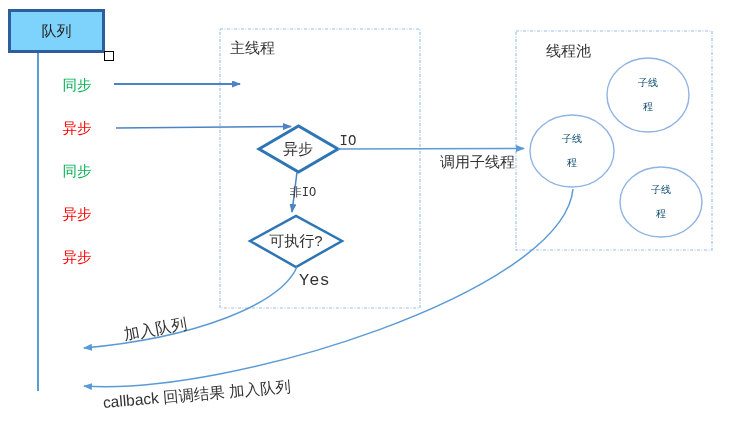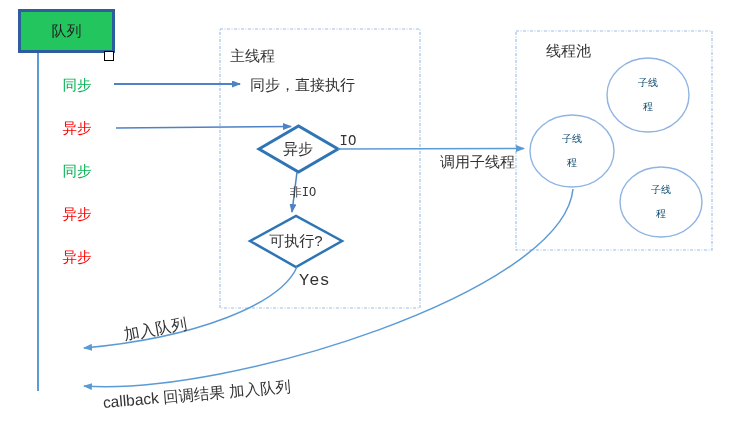--- a/index.html
+++ b/index.html
@@ -1,21 +1,21 @@
 <!DOCTYPE html>
 <html><head>
 <meta charset="utf-8">
 <style>
   html,body{margin:0;padding:0;}
   body{width:734px;height:423px;background:#fff;font-family:"Liberation Sans","DejaVu Sans",sans-serif;}
   #stage{position:relative;width:734px;height:423px;overflow:hidden;}
   svg{position:absolute;left:0;top:0;}
   .lbl{position:absolute;color:#333;font-size:15px;white-space:nowrap;}
   .ctr{transform:translate(-50%,-50%);text-align:center;}
-  .queue-box{position:absolute;left:18px;top:9px;width:91px;height:38px;border:3px solid #2e5d9d;background:#22c55e;display:flex;align-items:center;justify-content:center;font-size:15px;color:#222;}
+  .queue-box{position:absolute;left:8px;top:9px;width:91px;height:38px;border:3px solid #2e5d9d;background:#7dd3fc;display:flex;align-items:center;justify-content:center;font-size:15px;color:#222;}
   .handle{position:absolute;left:104px;top:51px;width:8px;height:8px;border:1.5px solid #000;background:#fff;}
   .qlbl{position:absolute;font-size:14.5px;transform:translate(-50%,-50%);}
   .mono{font-family:Liberation Mono, monospace;font-size:14px;}
   .boxtitle{font-size:15px;color:#333;}
   .circle-text{position:absolute;transform:translate(-50%,-50%);text-align:center;font-size:10px;color:#0c4a6e;line-height:24px;}
   .rot1{transform:rotate(-10deg);transform-origin:left center;font-size:16px;}
   .rot2{transform:rotate(-5deg);transform-origin:left center;font-size:15.5px;}
 </style>
 </head>
 <body>
@@ -59,22 +59,21 @@
       <span>队列</span>
     </div>
   <div class="handle"></div>
 
   <div class="qlbl" style="left: 77px; top: 85px; color: rgb(0, 176, 80);">同步</div>
   <div class="qlbl" style="left: 77px; top: 128px; color: rgb(255, 0, 0);">异步</div>
   <div class="qlbl" style="left: 77px; top: 171px; color: rgb(0, 176, 80);">同步</div>
   <div class="qlbl" style="left: 77px; top: 214px; color: rgb(255, 0, 0);">异步</div>
   <div class="qlbl" style="left: 77px; top: 257px; color: rgb(255, 0, 0);">异步</div>
 
-  <div class="lbl boxtitle" style="left:230px;top:39px;margin-top:8px;">主线程</div>
-  <div class="lbl" style="left:250px;top:76px;">同步，直接执行</div>
+  <div class="lbl boxtitle" style="left:230px;top:39px;">主线程</div>
   <div class="lbl ctr" style="left:298px;top:149px;">异步</div>
   <div class="lbl mono ctr" style="left:348px;top:141px;">IO</div>
   <div class="lbl mono ctr" style="left:303px;top:192px;font-size:12px;">非IO</div>
   <div class="lbl ctr" style="left:296px;top:241px;">可执行?</div>
   <div class="lbl mono" style="left:299px;top:271px;font-size:17px;">Yes</div>
 
   <div class="lbl boxtitle" style="left:546px;top:42px;">线程池</div>
   <div class="lbl" style="left:440px;top:153px;">调用子线程</div>
 
   <div class="circle-text" style="left:648px;top:95px;">

